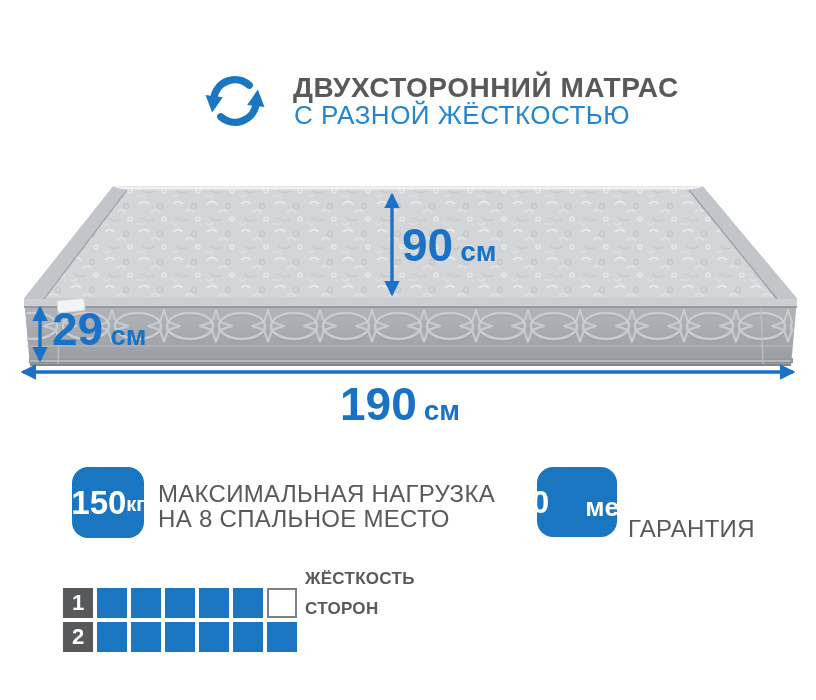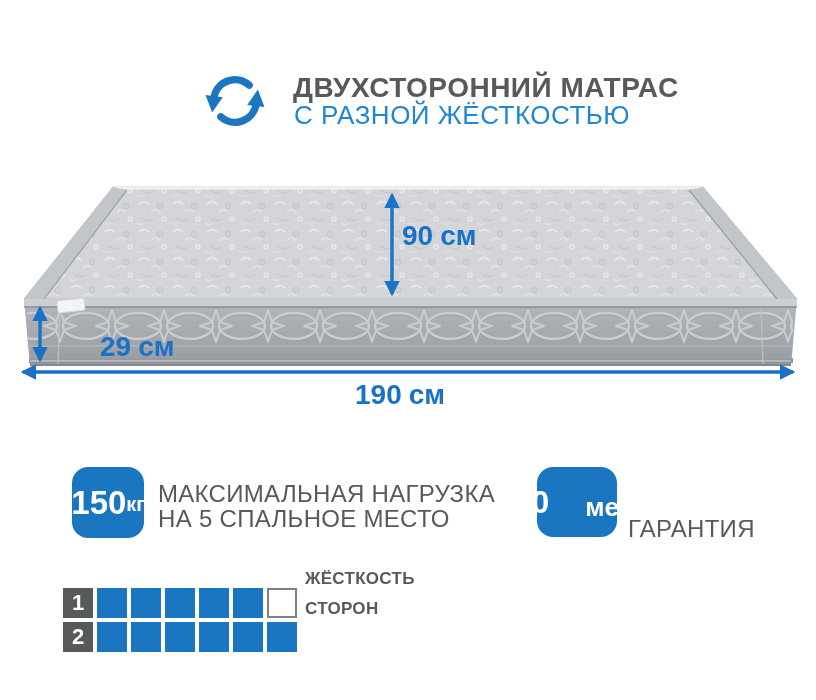--- a/index.html
+++ b/index.html
@@ -9,24 +9,24 @@
   .abs{position:absolute;}
 
   
   .hdr-icon{left:204px;top:70px;width:62px;height:62px;}
   .hdr-title{left:293px;top:74px;font-size:28px;font-weight:bold;color:var(--text-gray);letter-spacing:.5px;white-space:nowrap;line-height:1;}
   .hdr-sub{left:294px;top:102px;font-size:26px;font-weight:normal;color:var(--subtitle-blue);letter-spacing:.5px;white-space:nowrap;line-height:1;}
 
   
   .scene-svg{left:0;top:170px;}
   .dim{color:var(--dimension-blue);font-weight:bold;line-height:1;white-space:nowrap;}
-  .dim .num{font-size:28px;text-align:center;}
+  .dim .num{font-size:46px;text-align:center;}
   .dim .unit{font-size:28px;margin-left:7px;}
   .dim-depth{left:402px;top:222px;}
-  .dim-height{left:52px;top:333px;margin-left:48px;}
+  .dim-height{left:52px;top:306px;}
   .dim-length{left:0;top:381px;width:800px;text-align:center;}
 
   
   .badge{background:var(--accent-blue);border-radius:16px;color:#fff;display:flex;flex-direction:row;
          align-items:center;justify-content:center;text-align:center;font-weight:bold;line-height:1;}
   .badge-load{left:72px;top:467px;width:72px;height:71px;}
   .badge-load .b-num{font-size:33px;}
   .badge-load .b-unit{font-size:20px;margin-top:3px;}
   .badge-warranty{left:537px;top:467px;width:80px;height:70px;gap:36px;}
   .badge-warranty .b-num{font-size:32px;}
@@ -135,21 +135,21 @@
   <div class="abs dim dim-length">
     <span class="num">190</span><span class="unit">см</span>
   </div>
 
   <div class="abs badge badge-load">
     <span class="b-num">150</span>
     <span class="b-unit">кг</span>
   </div>
   <div class="abs badge-label label-load">
     <div>МАКСИМАЛЬНАЯ НАГРУЗКА</div>
-    <div>НА 5 СПАЛЬНОЕ МЕСТО</div>
+    <div>НА 8 СПАЛЬНОЕ МЕСТО</div>
   </div>
 
   <div class="abs badge badge-warranty">
     <span class="b-num">60</span>
     <span class="b-unit">мес.</span>
   </div>
   <div class="abs badge-label label-warranty">ГАРАНТИЯ</div>
 
   <div class="abs fir-scale">
       <div class="fir-row">

